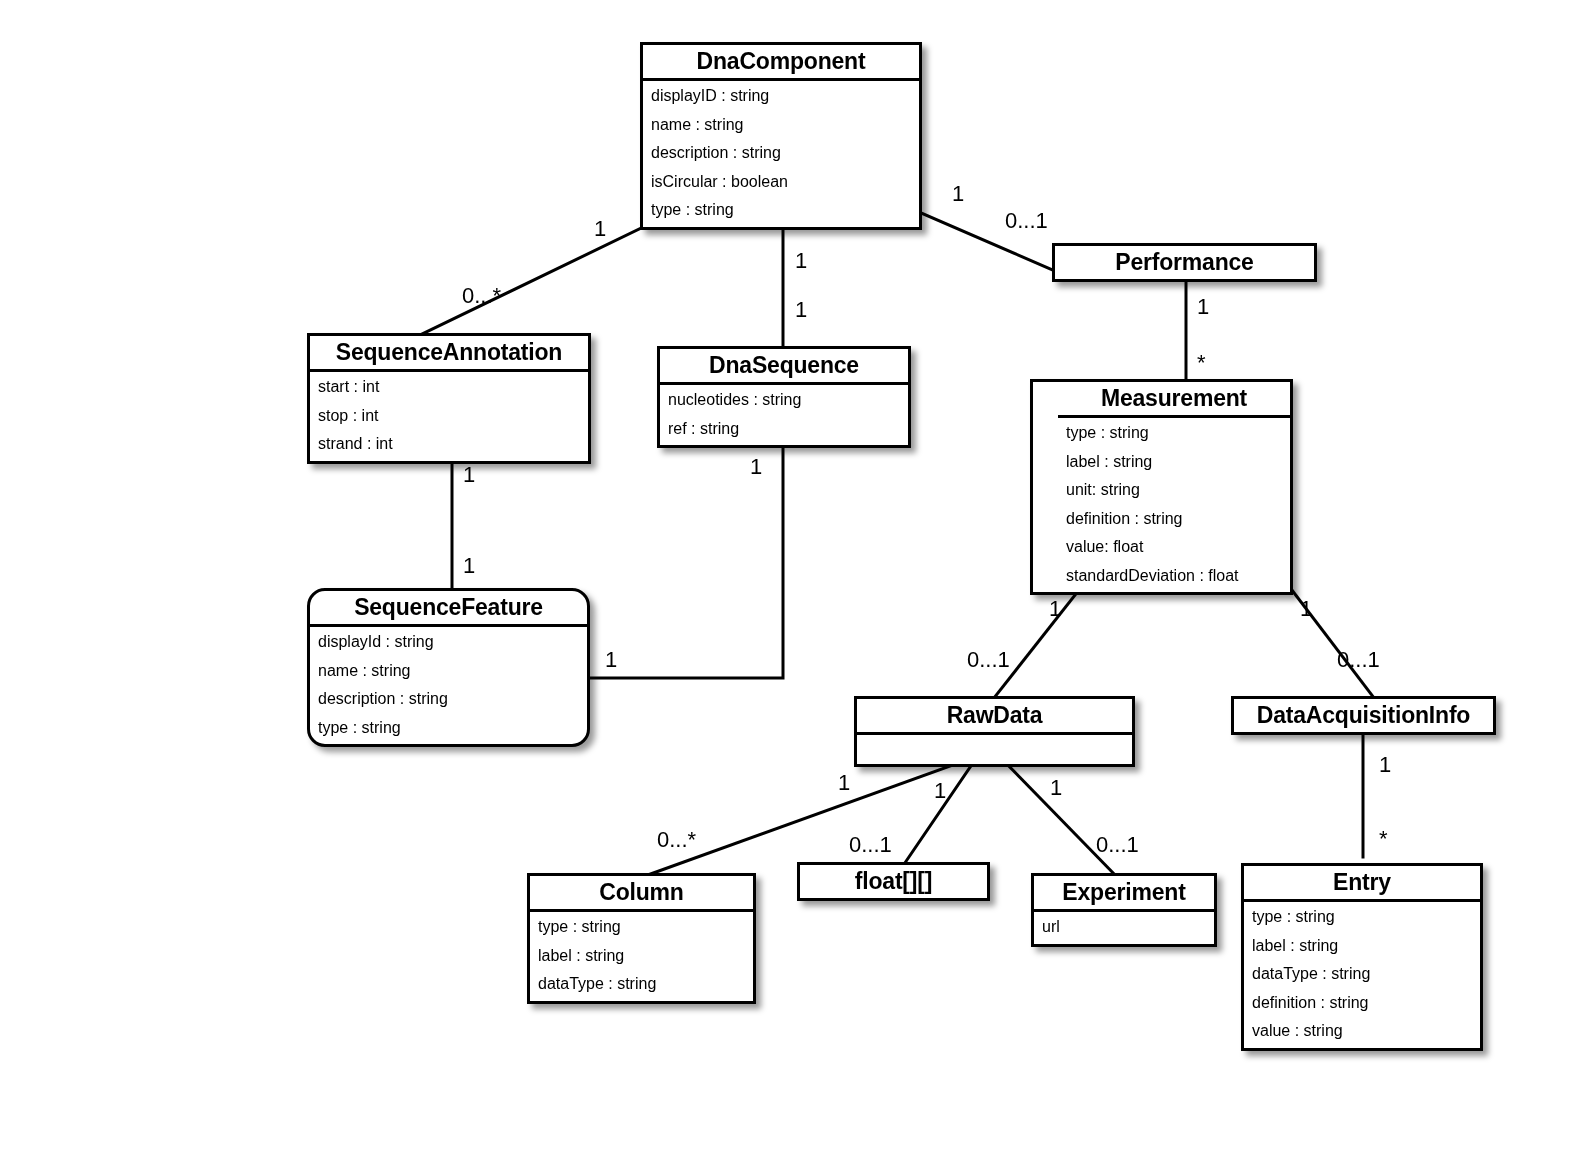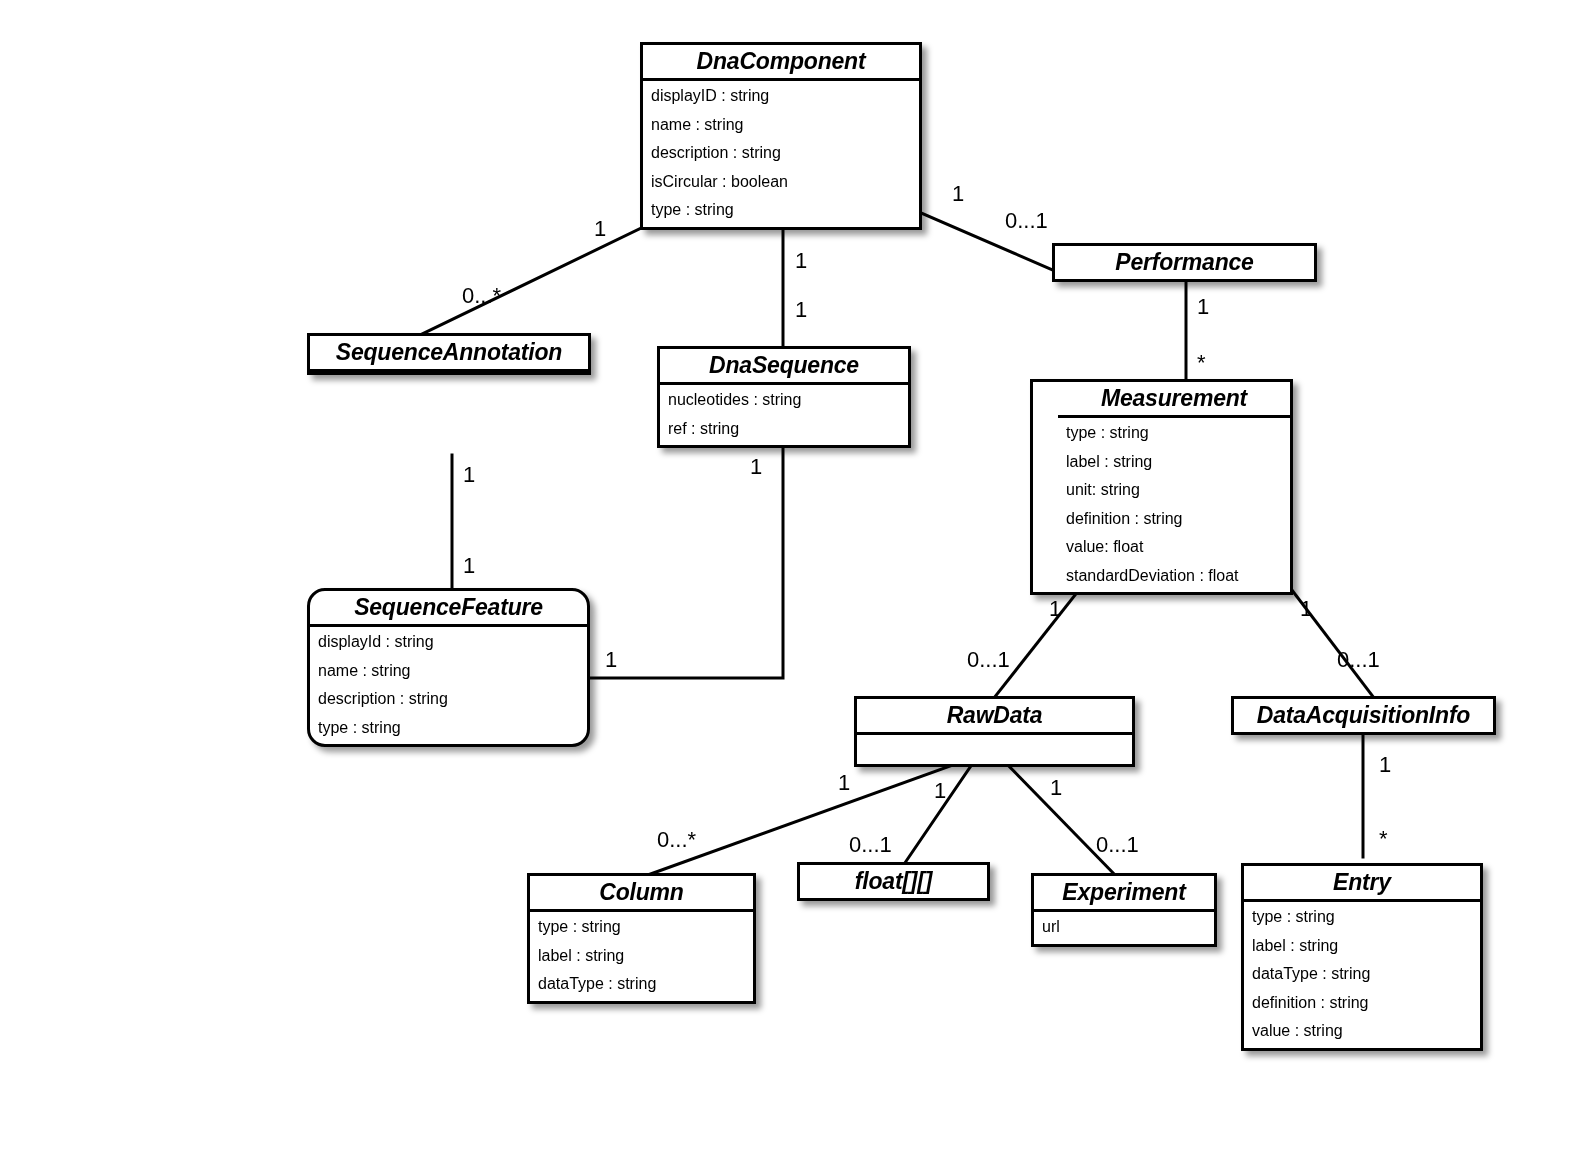--- a/index.html
+++ b/index.html
@@ -34,21 +34,20 @@
   }
   .uml-title {
     text-align: center;
     font-weight: bold;
     font-size: 23px;
     line-height: 30px;
     color: #000000;
     padding: 1px 6px 2px 6px;
     white-space: nowrap;
     letter-spacing: -0.2px;
-    font-style: italic;
   }
   .uml-class.has-attrs > .uml-title {
     border-bottom: 3px solid #000000;
   }
   .uml-attrs {
     padding: 1px 0 2px 8px;
   }
   .uml-attrs.empty {
     height: 26px;
   }
@@ -93,20 +92,25 @@
         <div class="uml-attr">description : string</div>
         <div class="uml-attr">isCircular : boolean</div>
         <div class="uml-attr">type : string</div>
       </div>
     </div>
     <div class="uml-class" style="left: 1052px; top: 243px; width: 265px;">
       <div class="uml-title">Performance</div>
     </div>
     <div class="uml-class has-attrs" style="left: 307px; top: 333px; width: 284px;">
       <div class="uml-title">SequenceAnnotation</div>
+      <div class="uml-attrs">
+        <div class="uml-attr">start : int</div>
+        <div class="uml-attr">stop : int</div>
+        <div class="uml-attr">strand : int</div>
+      </div>
     </div>
     <div class="uml-class has-attrs" style="left: 657px; top: 346px; width: 254px;">
       <div class="uml-title">DnaSequence</div>
       <div class="uml-attrs">
         <div class="uml-attr">nucleotides : string</div>
         <div class="uml-attr">ref : string</div>
       </div>
     </div>
     <div class="uml-class has-attrs" style="left: 1030px; top: 379px; width: 263px; padding-left: 25px;">
       <div class="uml-title">Measurement</div>

